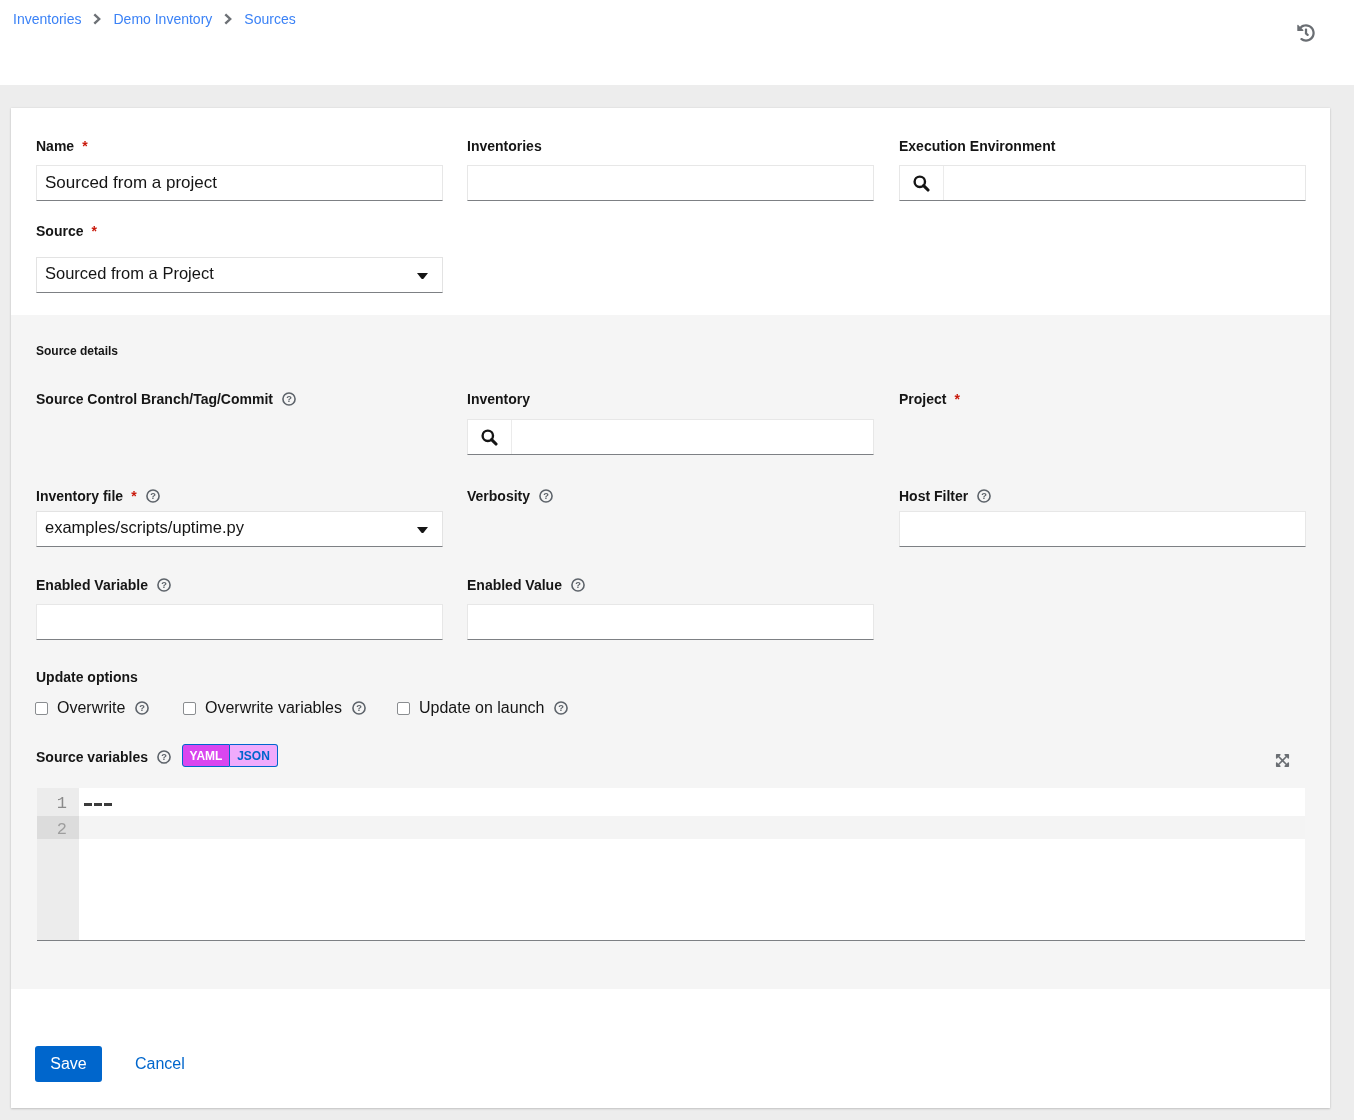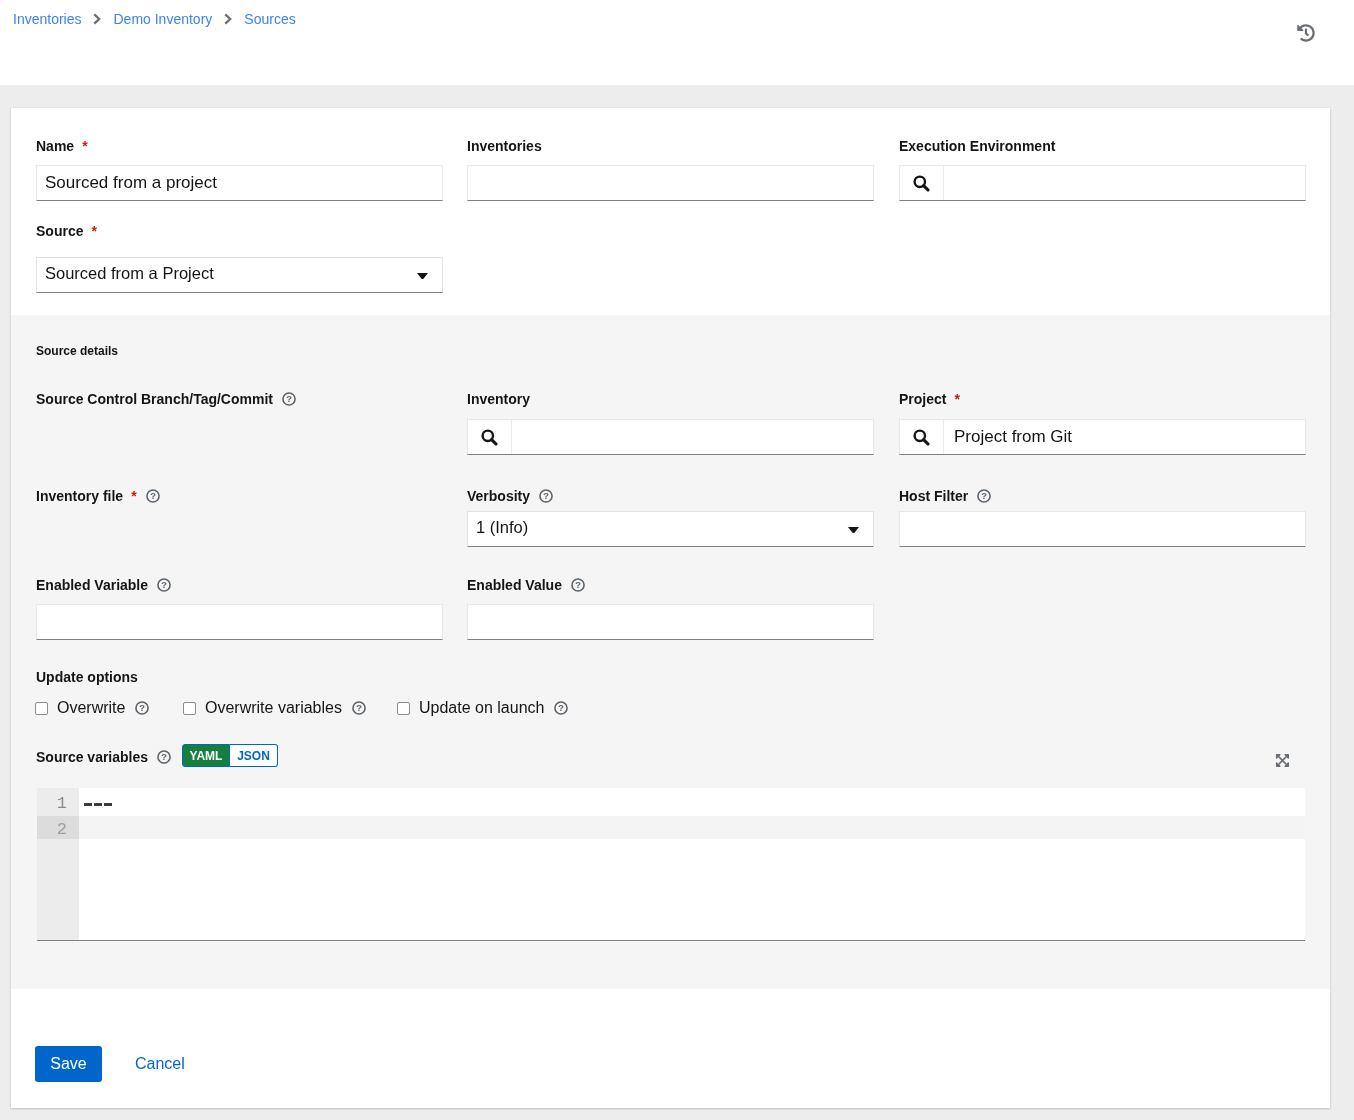--- a/index.html
+++ b/index.html
@@ -25,22 +25,22 @@
   .sel .caret { position:absolute; right:14px; top:15px; }
   .grp { position:absolute; height:36px; display:flex; background:#fff; border:1px solid #e7e7e7; border-bottom:1px solid #7d8084; }
   .grp .btn { width:44px; border-right:1px solid #ebebeb; display:flex; align-items:center; justify-content:center; }
   .grp .gin { flex:1; font-size:17px; line-height:33px; padding:0 10px; }
   .h2 { position:absolute; font-size:12px; font-weight:bold; }
   .chk { position:absolute; display:flex; align-items:center; height:18px; font-size:16px; }
   .box { width:13px; height:13px; border:1px solid #8a8d90; border-radius:2px; background:#fff; margin-right:9px; }
   .chk svg { margin-left:10px; }
   .tgl { position:absolute; left:182px; top:744px; display:flex; height:23px; }
   .tgl span { display:flex; align-items:center; justify-content:center; width:48px; font-size:12px; font-weight:bold; }
-  .tgl .on  { background:#15803d; color:#fff; border:1px solid #0066cc; border-radius:3px 0 0 3px; }
-  .tgl .off { background:#ffffff; color:#0066cc; border:1px solid #0066cc; border-left:none; border-radius:0 3px 3px 0; }
+  .tgl .on  { background:#d946ef; color:#fff; border:1px solid #0066cc; border-radius:3px 0 0 3px; }
+  .tgl .off { background:#f0abfc; color:#0066cc; border:1px solid #0066cc; border-left:none; border-radius:0 3px 3px 0; }
   #editor { position:absolute; left:37px; top:788px; width:1268px; height:153px; background:#fff; border-bottom:1px solid #7d8084; }
   #gutter { position:absolute; left:0; top:0; width:42px; height:152px; background:#ececec; }
   .ln { position:absolute; width:30px; text-align:right; font-size:17px; line-height:17px; color:#8a8a8a; font-family:"Liberation Mono", monospace; }
   #hl { position:absolute; left:42px; top:28px; right:0; height:23px; background:#f4f4f4; }
   #hlg { position:absolute; left:0; top:28px; width:42px; height:23px; background:#dcdcdc; }
   .dash { position:absolute; top:15px; width:8px; height:3px; background:#3b3b3b; }
   #save { position:absolute; left:35px; top:1046px; width:67px; height:36px; background:#0066cc; color:#fff;
           font-size:16px; border-radius:3px; display:flex; align-items:center; justify-content:center; }
   #cancel { position:absolute; left:135px; top:1055px; font-size:16px; color:#0066cc; }
 </style>
@@ -102,49 +102,40 @@
   <div class="lbl" style="left:899px;top:391px">Project<span class="req">*</span></div>
   <div class="grp" style="left:467px;top:419px;width:407px">
     <div class="btn">
         <svg width="17" height="17" viewBox="0 0 17 17">
           <circle cx="6.8" cy="6.8" r="5.2" fill="none" stroke="#151515" stroke-width="2.4"></circle>
           <line x1="10.6" y1="10.6" x2="15" y2="15" stroke="#151515" stroke-width="3.1" stroke-linecap="round"></line>
         </svg>
       </div>
     <div class="gin"></div>
   </div>
-  <div class="grp" style="left:899px;top:419px;width:407px">
-    <div class="btn">
-        <svg width="17" height="17" viewBox="0 0 17 17">
-          <circle cx="6.8" cy="6.8" r="5.2" fill="none" stroke="#151515" stroke-width="2.4"></circle>
-          <line x1="10.6" y1="10.6" x2="15" y2="15" stroke="#151515" stroke-width="3.1" stroke-linecap="round"></line>
-        </svg>
-      </div>
-    <div class="gin">Project from Git</div>
-  </div>
 
   <div class="lbl" style="left:36px;top:488px">Inventory file<span class="req">*</span>
     <svg class="q" width="14" height="14" viewBox="0 0 15 15">
         <circle cx="7.5" cy="7.5" r="6.5" fill="none" stroke="#5d636a" stroke-width="1.7"></circle>
         <text x="7.5" y="11.2" text-anchor="middle" font-size="10" font-weight="bold" fill="#5d636a">?</text>
       </svg>
   </div>
   <div class="lbl" style="left:467px;top:488px">Verbosity
     <svg class="q" width="14" height="14" viewBox="0 0 15 15">
         <circle cx="7.5" cy="7.5" r="6.5" fill="none" stroke="#5d636a" stroke-width="1.7"></circle>
         <text x="7.5" y="11.2" text-anchor="middle" font-size="10" font-weight="bold" fill="#5d636a">?</text>
       </svg>
   </div>
   <div class="lbl" style="left:899px;top:488px">Host Filter
     <svg class="q" width="14" height="14" viewBox="0 0 15 15">
         <circle cx="7.5" cy="7.5" r="6.5" fill="none" stroke="#5d636a" stroke-width="1.7"></circle>
         <text x="7.5" y="11.2" text-anchor="middle" font-size="10" font-weight="bold" fill="#5d636a">?</text>
       </svg>
   </div>
-  <div class="sel" style="left:467px;top:511px;width:407px">1 (Info)
+  <div class="sel" style="left:36px;top:511px;width:407px">examples/scripts/uptime.py
     <svg class="caret" width="11" height="6" viewBox="0 0 11 6">
         <path d="M0 0 H11 L6.7 5.4 Q5.5 6.4 4.3 5.4 Z" fill="#151515"></path>
       </svg>
   </div>
   <div class="inp" style="left:899px;top:511px;width:407px"></div>
 
   <div class="lbl" style="left:36px;top:577px">Enabled Variable
     <svg class="q" width="14" height="14" viewBox="0 0 15 15">
         <circle cx="7.5" cy="7.5" r="6.5" fill="none" stroke="#5d636a" stroke-width="1.7"></circle>
         <text x="7.5" y="11.2" text-anchor="middle" font-size="10" font-weight="bold" fill="#5d636a">?</text>

